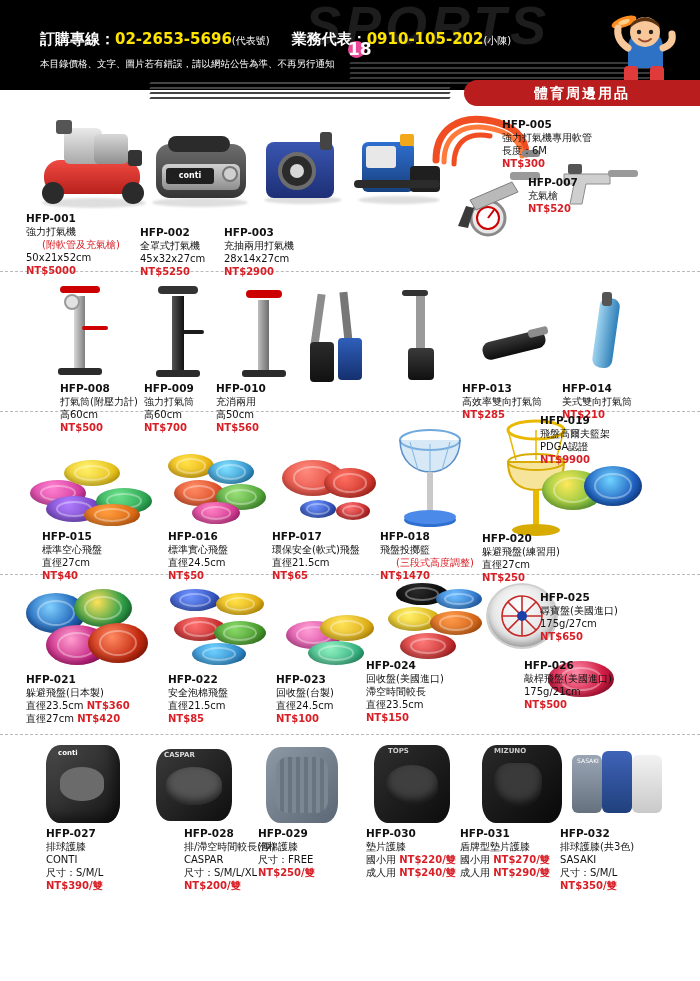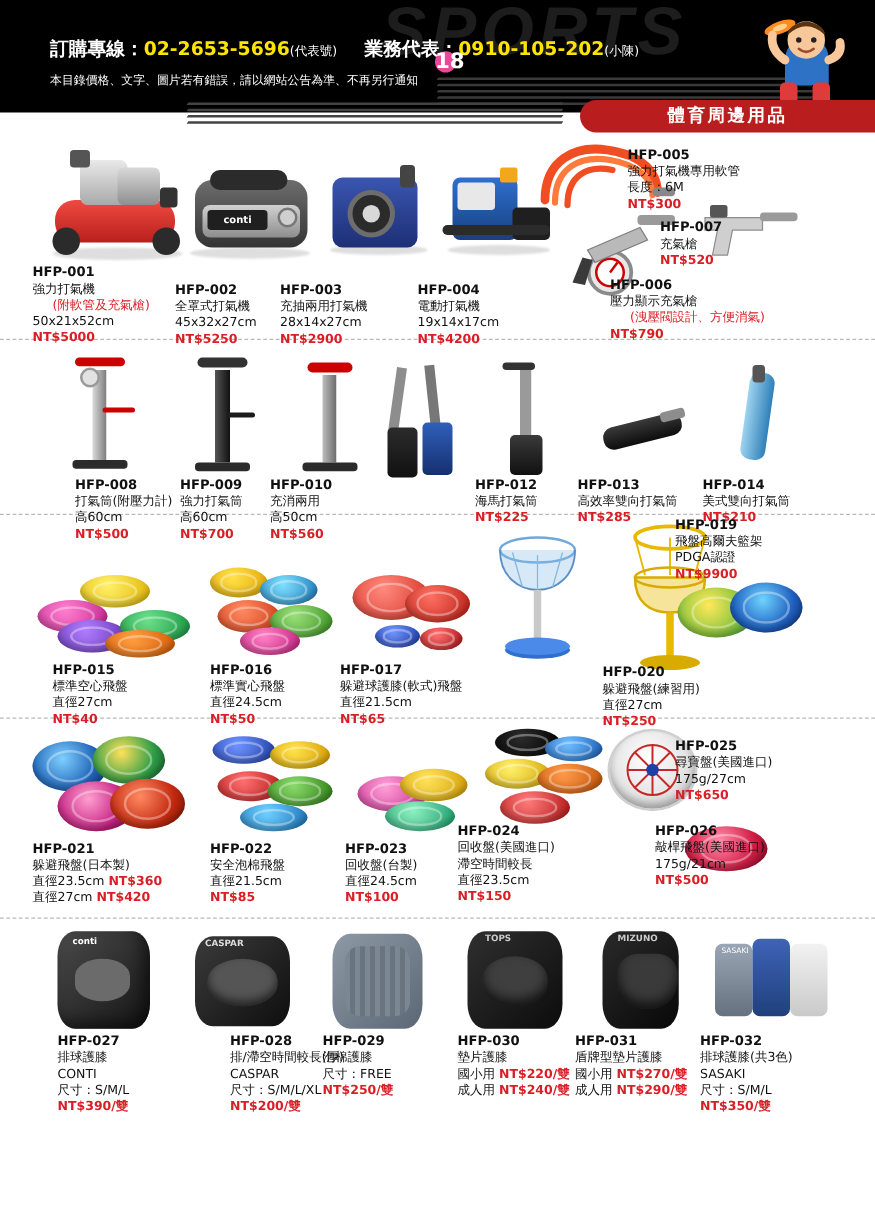--- a/index.html
+++ b/index.html
@@ -292,46 +292,34 @@
       <div class="price">NT$5250</div>
     </div>
 
     <div class="item" style="left:224px; top:122px; width:126px;">
       <div class="code">HFP-003</div>
       <div class="desc">充抽兩用打氣機</div>
       <div class="desc">28x14x27cm</div>
       <div class="price">NT$2900</div>
     </div>
 
-    <div class="item" style="left:334px; top:122px; width:120px;">
-      <div class="code">HFP-004</div>
-      <div class="desc">電動打氣機</div>
-      <div class="desc">19x14x17cm</div>
-      <div class="price">NT$4200</div>
-    </div>
 
     <div class="item" style="left:502px; top:14px; width:150px;">
       <div class="code">HFP-005</div>
       <div class="desc">強力打氣機專用軟管</div>
       <div class="desc">長度：6M</div>
       <div class="price">NT$300</div>
     </div>
 
     <div class="item" style="left:528px; top:72px; width:130px;">
       <div class="code">HFP-007</div>
       <div class="desc">充氣槍</div>
       <div class="price">NT$520</div>
     </div>
 
-    <div class="item" style="left:488px; top:118px; width:160px;">
-      <div class="code">HFP-006</div>
-      <div class="desc">壓力顯示充氣槍</div>
-      <div class="red">(洩壓閥設計、方便消氣)</div>
-      <div class="price">NT$790</div>
-    </div>
   </div>
 
   <div class="row" style="height:140px;">
 
     <div class="art" style="left:52px; top:8px; width:56px; height:100px;">
       <div class="sh" style="left:22px; top:16px; width:11px; height:72px; background:linear-gradient(90deg,#d9d9d9,#7e7e7e);"></div>
       <div class="sh" style="left:8px; top:6px; width:40px; height:7px; background:#c00; border-radius:4px;"></div>
       <div class="sh circ" style="left:12px; top:14px; width:16px; height:16px; background:#e2e2e2; border:2px solid #999;"></div>
       <div class="sh" style="left:6px; top:88px; width:44px; height:7px; background:#2b2b2b; border-radius:3px;"></div>
       <div class="sh" style="left:30px; top:46px; width:26px; height:4px; background:#c00; border-radius:2px;"></div>
@@ -383,25 +371,20 @@
       <div class="code">HFP-009</div>
       <div class="desc">強力打氣筒</div>
       <div class="desc">高60cm</div>
       <div class="price">NT$700</div>
     </div>
     <div class="item" style="left:216px; top:110px; width:90px;">
       <div class="code">HFP-010</div>
       <div class="desc">充消兩用</div>
       <div class="desc">高50cm</div>
       <div class="price">NT$560</div>
-    </div>
-    <div class="item" style="left:380px; top:110px; width:88px;">
-      <div class="code">HFP-012</div>
-      <div class="desc">海馬打氣筒</div>
-      <div class="price">NT$225</div>
     </div>
     <div class="item" style="left:462px; top:110px; width:110px;">
       <div class="code">HFP-013</div>
       <div class="desc">高效率雙向打氣筒</div>
       <div class="price">NT$285</div>
     </div>
     <div class="item" style="left:562px; top:110px; width:110px;">
       <div class="code">HFP-014</div>
       <div class="desc">美式雙向打氣筒</div>
       <div class="price">NT$210</div>
@@ -467,23 +450,29 @@
       <div class="price">NT$40</div>
     </div>
     <div class="item" style="left:168px; top:118px; width:110px;">
       <div class="code">HFP-016</div>
       <div class="desc">標準實心飛盤</div>
       <div class="desc">直徑24.5cm</div>
       <div class="price">NT$50</div>
     </div>
     <div class="item" style="left:272px; top:118px; width:130px;">
       <div class="code">HFP-017</div>
-      <div class="desc">躲避球護膝(軟式)飛盤</div>
+      <div class="desc">環保安全(軟式)飛盤</div>
       <div class="desc">直徑21.5cm</div>
       <div class="price">NT$65</div>
+    </div>
+    <div class="item" style="left:380px; top:118px; width:120px;">
+      <div class="code">HFP-018</div>
+      <div class="desc">飛盤投擲籃</div>
+      <div class="red">(三段式高度調整)</div>
+      <div class="price">NT$1470</div>
     </div>
     <div class="item" style="left:540px; top:2px; width:140px;">
       <div class="code">HFP-019</div>
       <div class="desc">飛盤高爾夫籃架</div>
       <div class="desc">PDGA認證</div>
       <div class="price">NT$9900</div>
     </div>
     <div class="item" style="left:482px; top:120px; width:140px;">
       <div class="code">HFP-020</div>
       <div class="desc">躲避飛盤(練習用)</div>
@@ -591,21 +580,21 @@
 
     <div class="pad" style="left:266px; top:12px; width:72px; height:76px; background:linear-gradient(135deg,#8e99a6,#5b6774);">
       <div class="sh" style="left:10px; top:10px; width:52px; height:56px; background:repeating-linear-gradient(90deg,#7c8794 0 4px,#6a7480 4px 8px); border-radius:12px;"></div>
     </div>
 
     <div class="pad" style="left:374px; top:10px; width:76px; height:78px; background:linear-gradient(135deg,#2f2f2f,#0c0c0c);">
       <div class="sh" style="left:12px; top:20px; width:52px; height:40px; background:#3f3f3f; border-radius:50%/45%; box-shadow:inset 0 -5px 9px rgba(0,0,0,0.7);"></div>
       <div class="sh" style="left:14px; top:2px; width:40px; height:8px; color:#ccc; font-size:7px; font-weight:bold;">TOPS</div>
     </div>
 
-    <div class="pad" style="left:482px; top:10px; width:61px; height:78px; background:linear-gradient(135deg,#2a2a2a,#080808);">
+    <div class="pad" style="left:482px; top:10px; width:80px; height:78px; background:linear-gradient(135deg,#2a2a2a,#080808);">
       <div class="sh" style="left:12px; top:18px; width:48px; height:44px; background:#3a3a3a; border-radius:16px 16px 22px 22px; box-shadow:inset 0 -5px 9px rgba(0,0,0,0.7);"></div>
       <div class="sh" style="left:12px; top:2px; width:44px; height:8px; color:#ccc; font-size:7px; font-weight:bold;">MIZUNO</div>
     </div>
 
     <div class="art" style="left:572px; top:12px; width:96px; height:72px;">
       <div class="sh" style="left:0px; top:8px; width:30px; height:58px; background:linear-gradient(#9aa6b5,#66717f); border-radius:6px;"></div>
       <div class="sh" style="left:30px; top:4px; width:30px; height:62px; background:linear-gradient(#3f63b8,#20407c); border-radius:6px;"></div>
       <div class="sh" style="left:60px; top:8px; width:30px; height:58px; background:linear-gradient(#f2f2f2,#c9c9c9); border-radius:6px;"></div>
       <div class="sh" style="left:2px; top:10px; width:28px; height:8px; color:#fff; font-size:6px; text-align:center;">SASAKI</div>
     </div>

